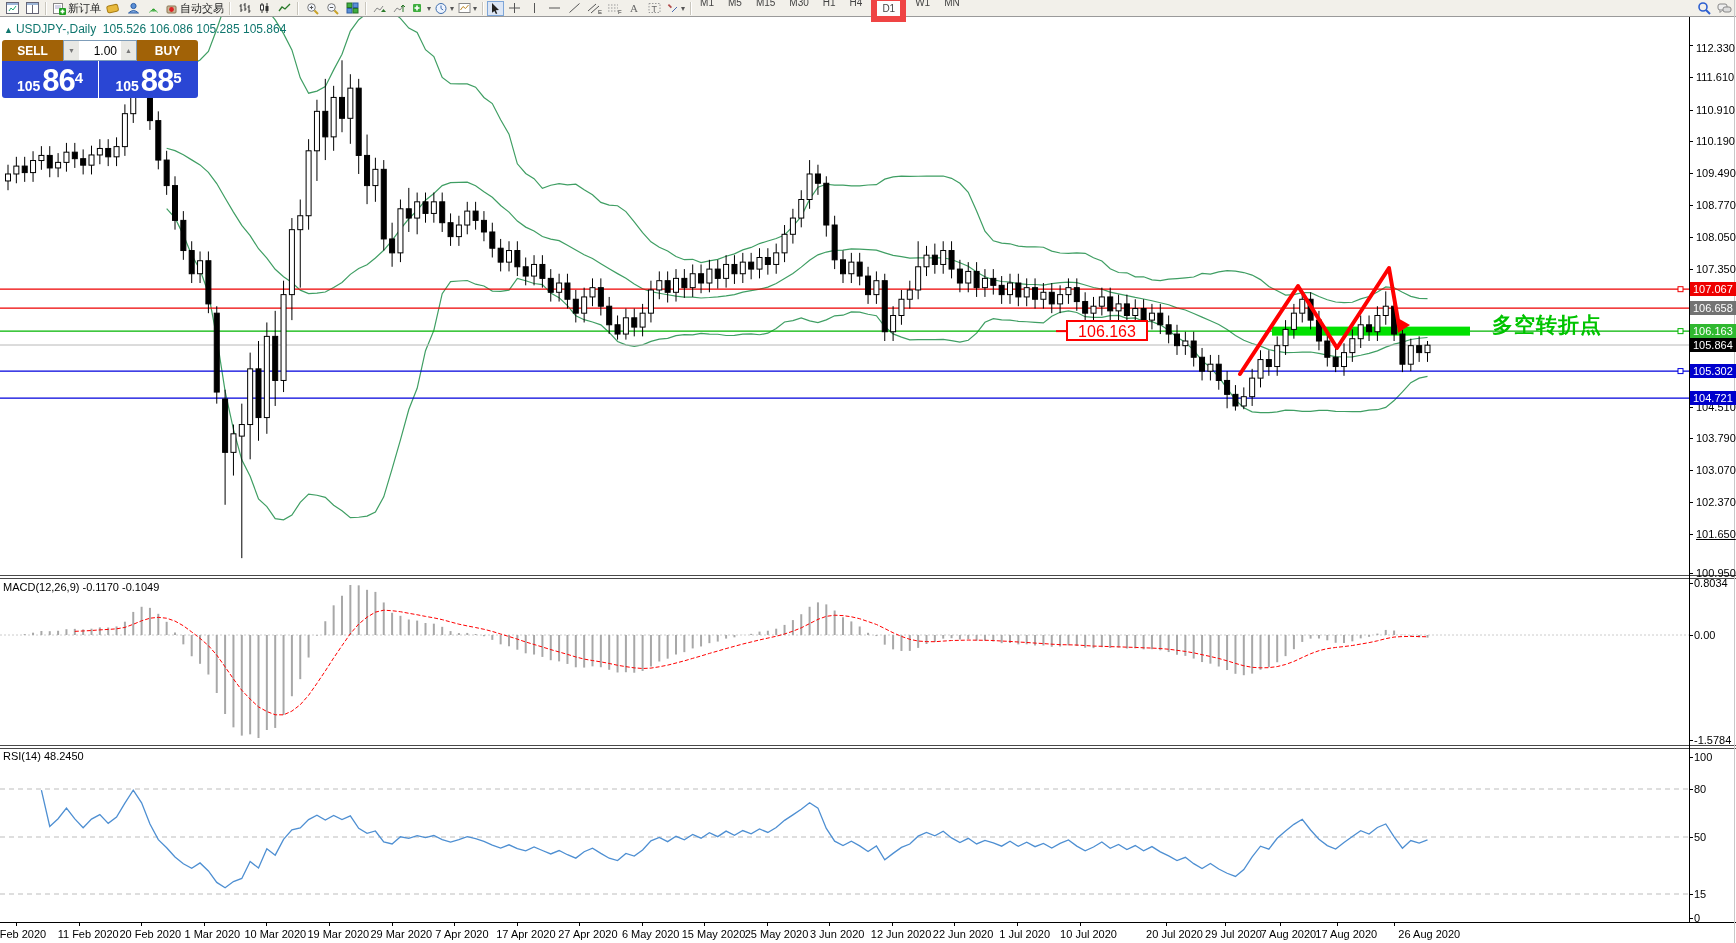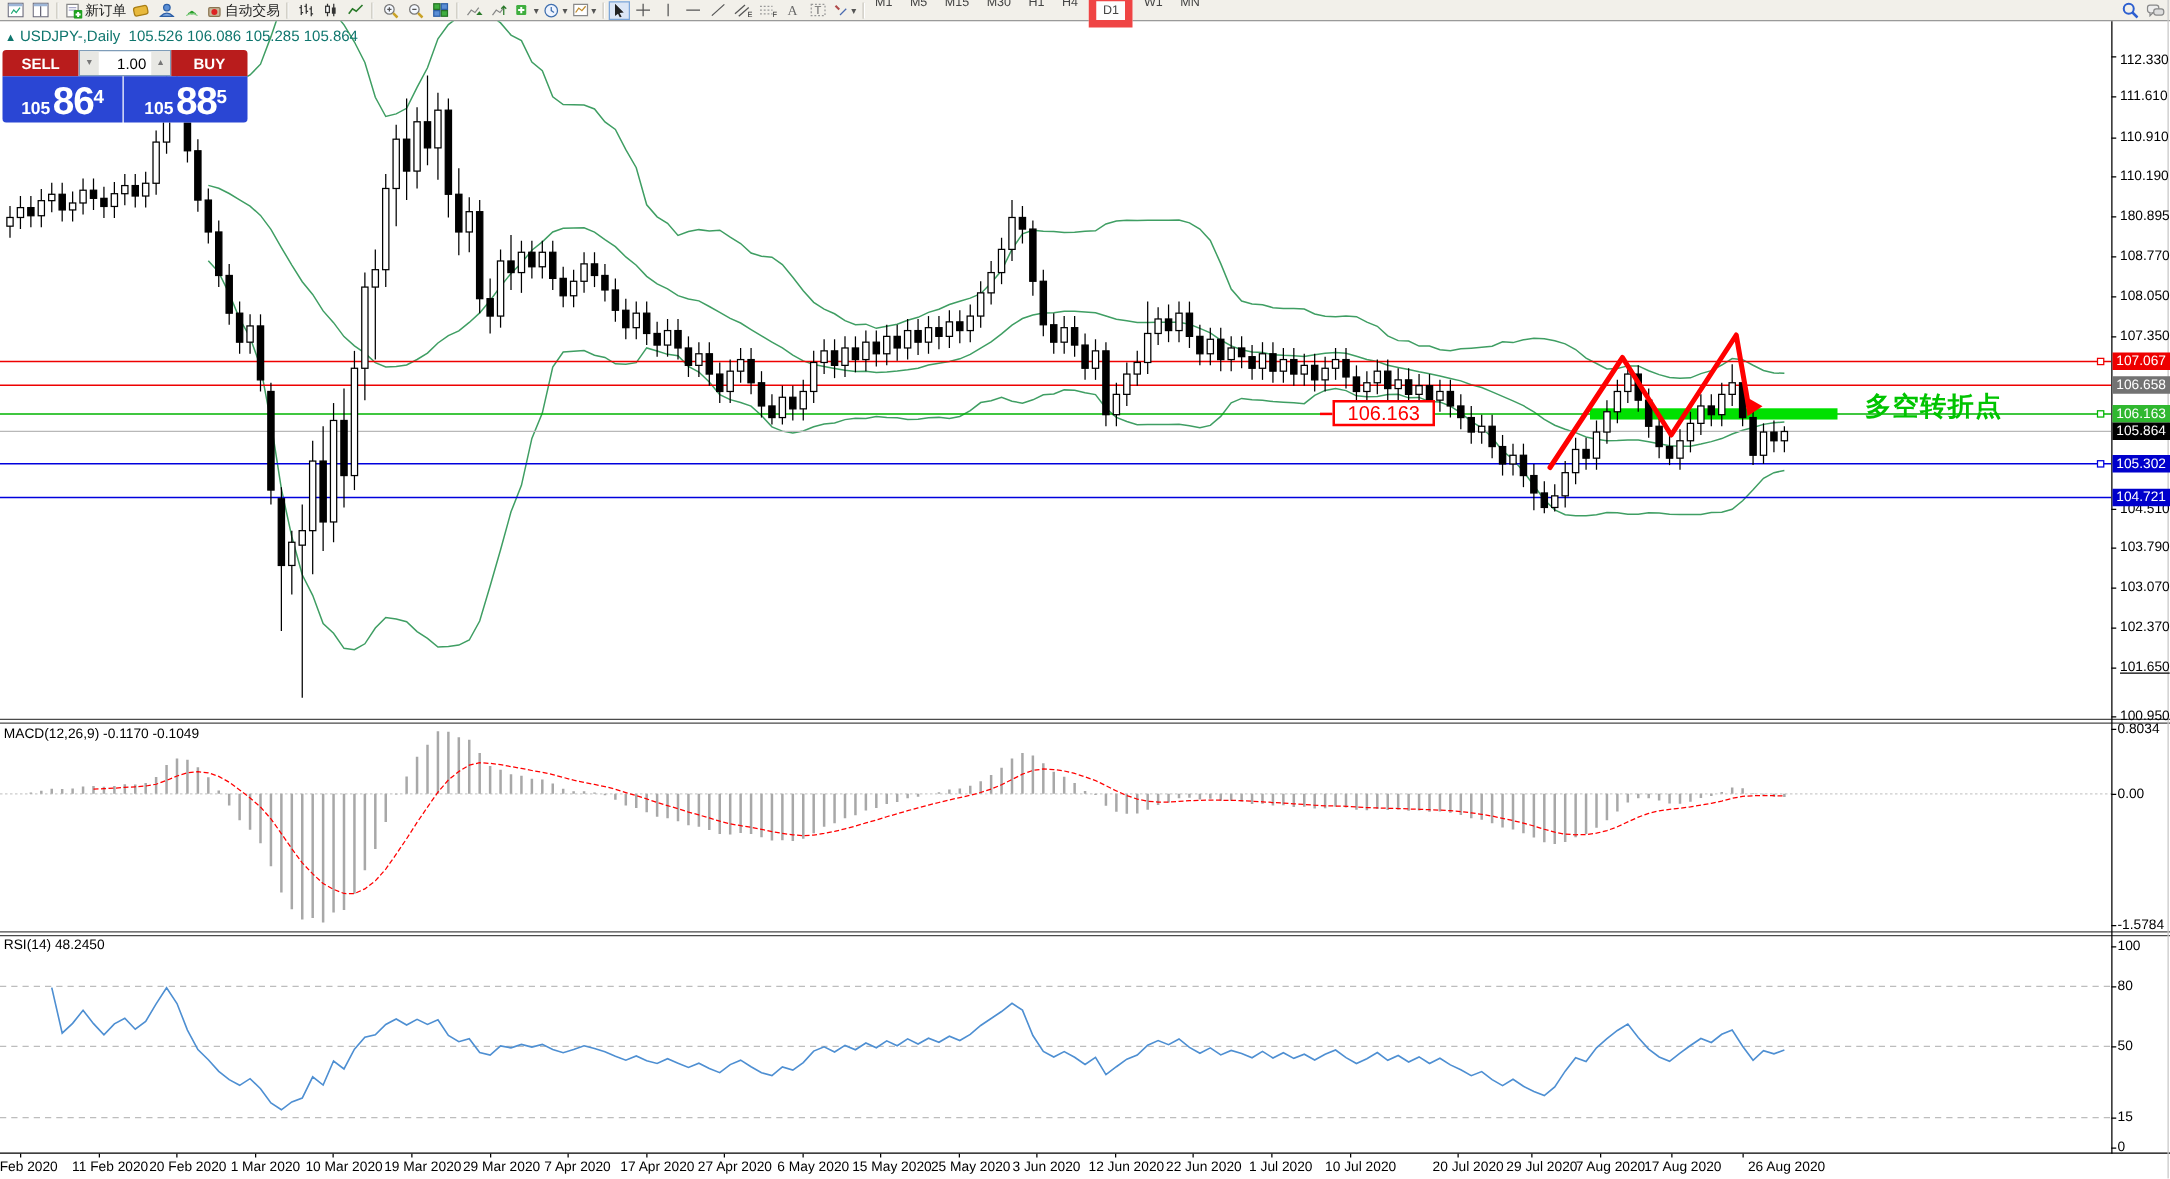--- a/index.html
+++ b/index.html
@@ -24,21 +24,21 @@
   .axis-label{position:absolute;font-size:11px;color:#000;white-space:nowrap;}
   .axis-dash{position:absolute;width:4px;height:1px;background:#000;}
   .date-dash{position:absolute;width:1px;height:3px;background:#000;top:923px;}
   .price-tag{position:absolute;left:1690px;width:56px;height:14px;line-height:14px;font-size:11px;color:#fff;padding-left:3px;box-sizing:border-box;white-space:nowrap;}
   .ind-label{position:absolute;left:3px;font-size:11px;color:#000;white-space:nowrap;}
   #symbol-line{position:absolute;left:4px;top:22px;font-size:12px;color:#0f766e;white-space:nowrap;}
   #symbol-line .tri{font-size:9px;margin-right:3px;}
   
   #one-click{position:absolute;left:2px;top:40px;width:196px;}
   #oc-top{display:flex;height:21px;}
-  .oc-btn{width:61px;background:#b91c1c;color:#fff;font-size:12px;font-weight:bold;display:flex;align-items:center;justify-content:center;}
+  .oc-btn{width:61px;background:#a16207;color:#fff;font-size:12px;font-weight:bold;display:flex;align-items:center;justify-content:center;}
   #oc-sell-btn{border-radius:3px 0 0 0;}
   #oc-buy-btn{border-radius:0 3px 0 0;}
   #oc-vol{width:74px;background:#fff;border:1px solid #7f9db9;box-sizing:border-box;display:flex;align-items:center;}
   .oc-spin{width:15px;height:100%;background:#e8e8e4;color:#777;font-size:7px;display:flex;align-items:center;justify-content:center;}
   #oc-vol-val{flex:1;text-align:right;padding-right:4px;font-size:12px;color:#000;}
   #oc-prices{display:flex;height:37px;background:#fff;}
   .oc-price{background:#2a46d4;color:#fff;display:flex;align-items:flex-end;justify-content:center;padding-bottom:2px;}
   #oc-price-sell{width:96px;margin-right:1px;border-radius:0 0 0 3px;}
   #oc-price-buy{width:99px;border-radius:0 0 3px 0;}
   .pp-small{font-size:14px;font-weight:bold;line-height:20px;margin-right:2px;}
@@ -1203,21 +1203,21 @@
   <div id="axis-layer">
       <div class="axis-dash" style="left: 1689px; top: 45px;"></div>
       <div class="axis-label" style="left: 1696px; top: 42px;">112.330</div>
       <div class="axis-dash" style="left: 1689px; top: 77px;"></div>
       <div class="axis-label" style="left: 1696px; top: 71px;">111.610</div>
       <div class="axis-dash" style="left: 1689px; top: 110px;"></div>
       <div class="axis-label" style="left: 1696px; top: 104px;">110.910</div>
       <div class="axis-dash" style="left: 1689px; top: 141px;"></div>
       <div class="axis-label" style="left: 1696px; top: 135px;">110.190</div>
       <div class="axis-dash" style="left: 1689px; top: 173px;"></div>
-      <div class="axis-label" style="left: 1696px; top: 167px;">180.895</div>
+      <div class="axis-label" style="left: 1696px; top: 167px;">109.490</div>
       <div class="axis-dash" style="left: 1689px; top: 205px;"></div>
       <div class="axis-label" style="left: 1696px; top: 199px;">108.770</div>
       <div class="axis-dash" style="left: 1689px; top: 237px;"></div>
       <div class="axis-label" style="left: 1696px; top: 231px;">108.050</div>
       <div class="axis-dash" style="left: 1689px; top: 269px;"></div>
       <div class="axis-label" style="left: 1696px; top: 263px;">107.350</div>
       <div class="axis-dash" style="left: 1689px; top: 407px;"></div>
       <div class="axis-label" style="left: 1696px; top: 401px;">104.510</div>
       <div class="axis-dash" style="left: 1689px; top: 438px;"></div>
       <div class="axis-label" style="left: 1696px; top: 432px;">103.790</div>

